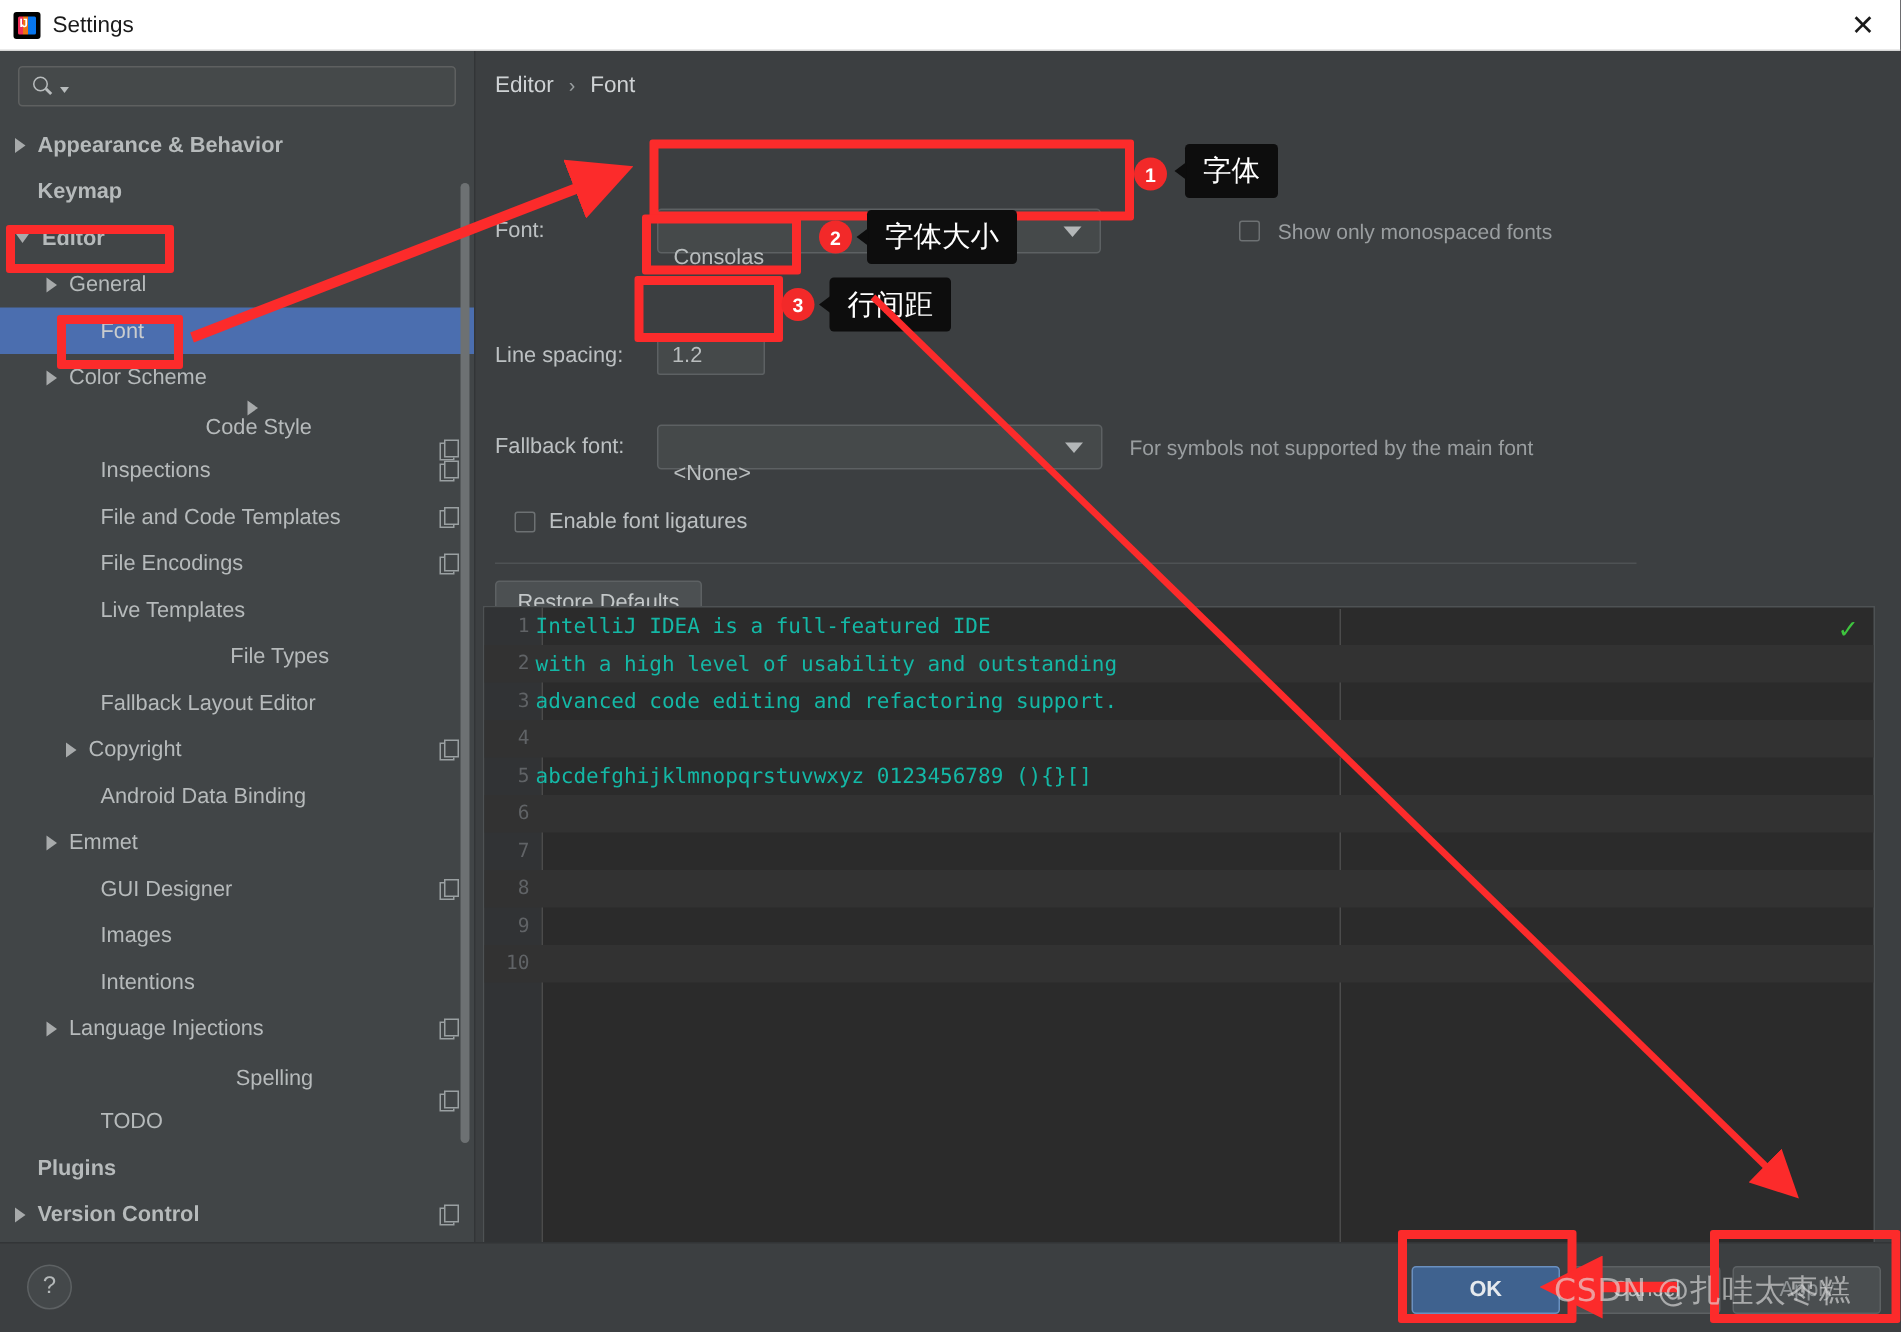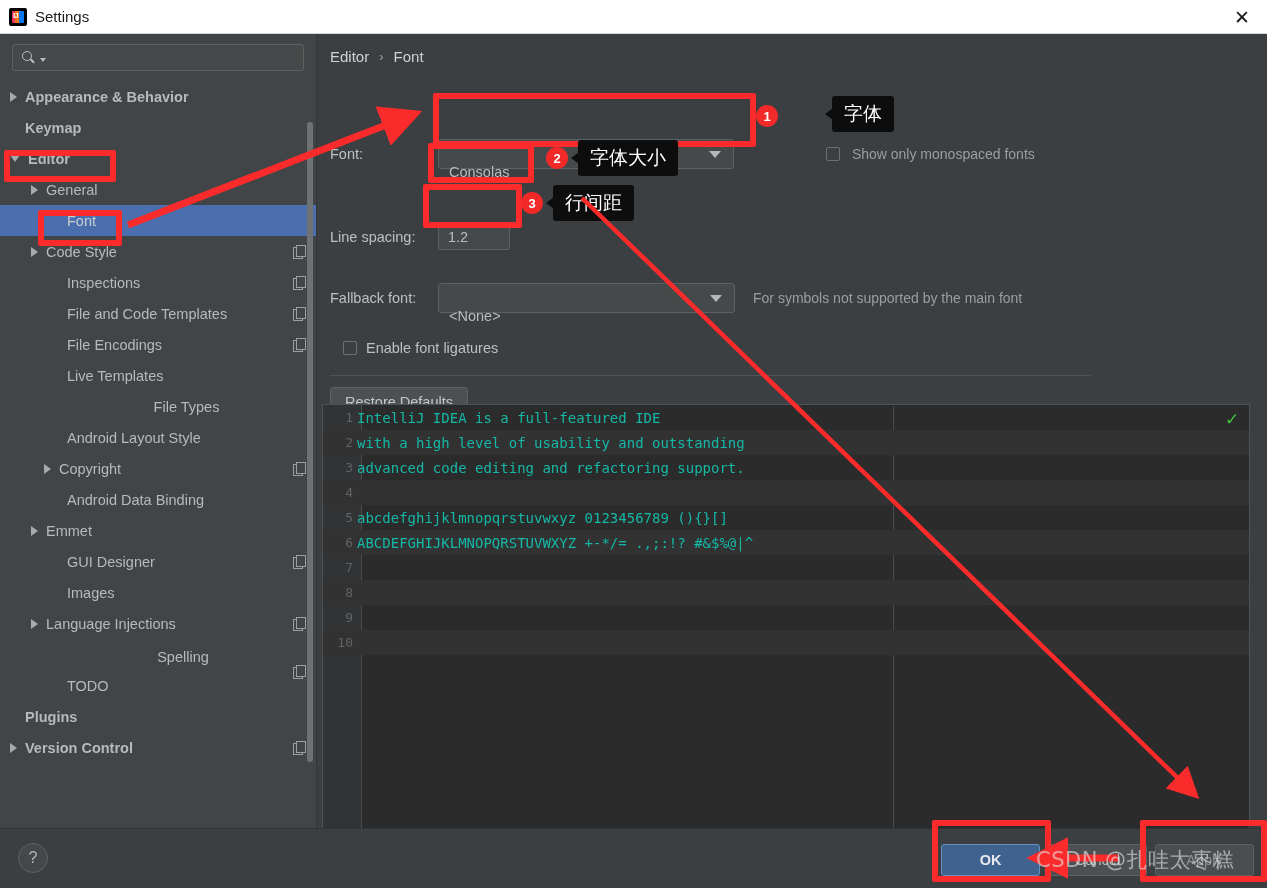--- a/index.html
+++ b/index.html
@@ -306,20 +306,24 @@
         <div class="tree-item" style="padding-left: 31px;">
           <div class="arrow"></div>
           <span class="label">General</span>
         </div>
         <div class="tree-item selected" style="padding-left: 52px;">
           <div class="arrow hidden"></div>
           <span class="label">Font</span>
         </div>
         <div class="tree-item" style="padding-left: 31px;">
           <div class="arrow"></div>
+          <span class="label">Color Scheme</span>
+        </div>
+        <div class="tree-item" style="padding-left: 31px; flex-direction: column;">
+          <div class="arrow"></div>
           <span class="label">Code Style</span>
           <span class="copy-badge"></span>
         </div>
         <div class="tree-item" style="padding-left: 52px;">
           <div class="arrow hidden"></div>
           <span class="label">Inspections</span>
           <span class="copy-badge"></span>
         </div>
         <div class="tree-item" style="padding-left: 52px;">
           <div class="arrow hidden"></div>
@@ -334,21 +338,21 @@
         <div class="tree-item" style="padding-left: 52px;">
           <div class="arrow hidden"></div>
           <span class="label">Live Templates</span>
         </div>
         <div class="tree-item" style="padding-left: 52px; justify-content: center;">
           <div class="arrow hidden"></div>
           <span class="label">File Types</span>
         </div>
         <div class="tree-item" style="padding-left: 52px;">
           <div class="arrow hidden"></div>
-          <span class="label">Android Layout Style</span>
+          <span class="label">Fallback Layout Editor</span>
         </div>
         <div class="tree-item" style="padding-left: 44px;">
           <div class="arrow"></div>
           <span class="label">Copyright</span>
           <span class="copy-badge"></span>
         </div>
         <div class="tree-item" style="padding-left: 52px;">
           <div class="arrow hidden"></div>
           <span class="label">Android Data Binding</span>
         </div>
@@ -357,20 +361,24 @@
           <span class="label">Emmet</span>
         </div>
         <div class="tree-item" style="padding-left: 52px;">
           <div class="arrow hidden"></div>
           <span class="label">GUI Designer</span>
           <span class="copy-badge"></span>
         </div>
         <div class="tree-item" style="padding-left: 52px;">
           <div class="arrow hidden"></div>
           <span class="label">Images</span>
+        </div>
+        <div class="tree-item" style="padding-left: 52px;">
+          <div class="arrow hidden"></div>
+          <span class="label">Intentions</span>
         </div>
         <div class="tree-item" style="padding-left: 31px;">
           <div class="arrow"></div>
           <span class="label">Language Injections</span>
           <span class="copy-badge"></span>
         </div>
         <div class="tree-item" style="padding-left: 52px; flex-direction: column;">
           <div class="arrow hidden"></div>
           <span class="label">Spelling</span>
           <span class="copy-badge"></span>
@@ -458,21 +466,20 @@
           <div class="cline alt">
             <span class="ln">4</span>
             <span class="ctext"></span>
           </div>
           <div class="cline">
             <span class="ln">5</span>
             <span class="ctext">abcdefghijklmnopqrstuvwxyz 0123456789 (){}[]</span>
           </div>
           <div class="cline alt">
             <span class="ln">6</span>
-            <span class="ctext">ABCDEFGHIJKLMNOPQRSTUVWXYZ +-*/= .,;:!? #&amp;$%@|^</span>
           </div>
           <div class="cline">
             <span class="ln">7</span>
             <span class="ctext"></span>
           </div>
           <div class="cline alt">
             <span class="ln">8</span>
             <span class="ctext"></span>
           </div>
           <div class="cline">
@@ -500,21 +507,21 @@
   <div class="hl" style="left:433px; top:93px;  width:323px; height:54px;"></div>
   <div class="hl" style="left:428px; top:143px; width:106px; height:40px;"></div>
   <div class="hl" style="left:423px; top:184px; width:99px;  height:44px;"></div>
   <div class="hl" style="left:932px; top:820px; width:119px; height:62px;"></div>
   <div class="hl" style="left:1140px;top:820px; width:127px; height:62px;"></div>
 
   <div class="badge" style="left:756px; top:105px;">1</div>
   <div class="badge" style="left:546px; top:147px;">2</div>
   <div class="badge" style="left:521px; top:192px;">3</div>
 
-  <div class="tip" style="left:832px; top:96px;">
+  <div class="tip" style="left:790px; top:96px;">
     <span class="nub"></span><span>字体</span>
   </div>
   <div class="tip" style="left:578px; top:140px;">
     <span class="nub"></span><span>字体大小</span>
   </div>
   <div class="tip" style="left:553px; top:185px;">
     <span class="nub"></span><span>行间距</span>
   </div>
 
   <svg class="anno-svg">

